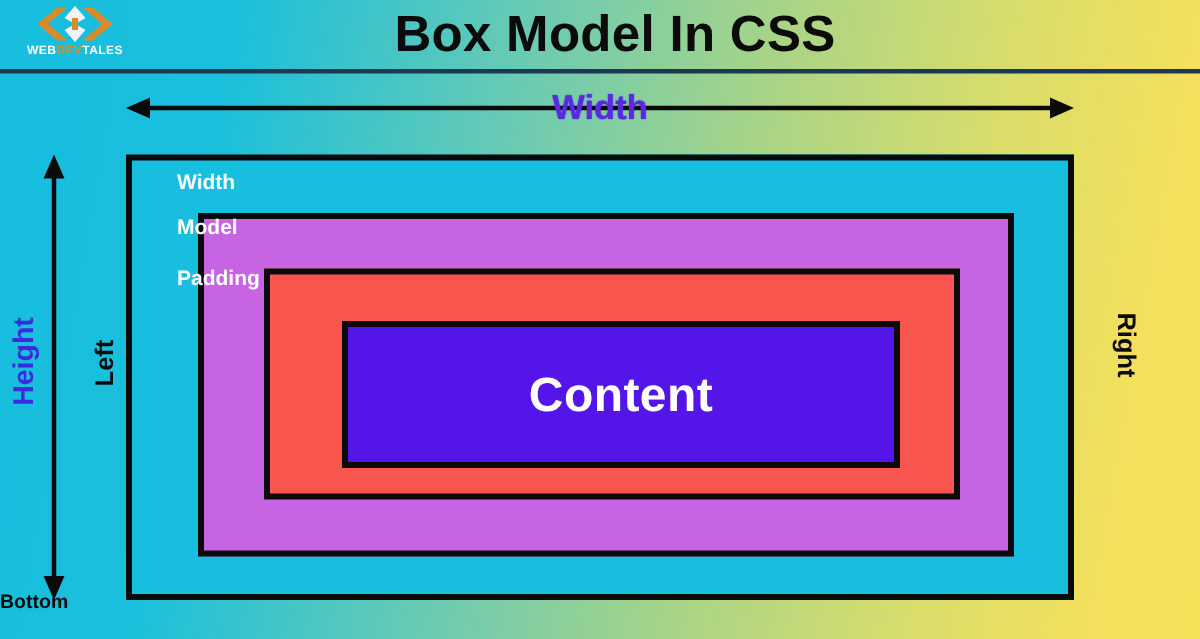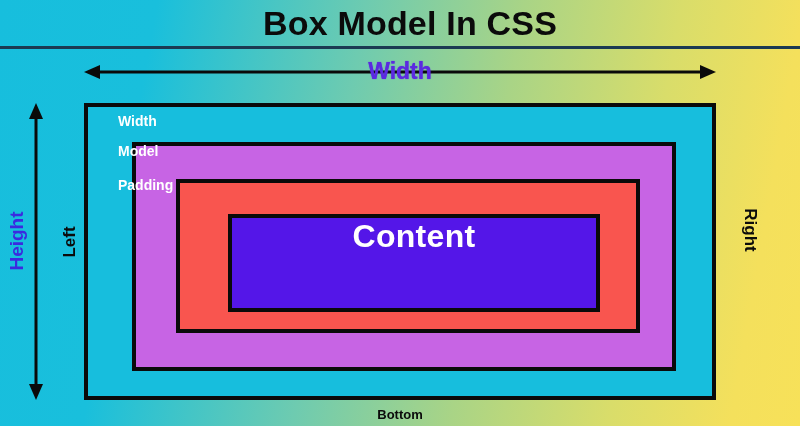--- a/index.html
+++ b/index.html
@@ -71,42 +71,42 @@
     position: absolute; left: 24px; top: 232px; width: 92px;
     text-align: center; font-size: 17px; font-weight: bold; color: #0b0b0b;
     transform: rotate(-90deg); transform-origin: center center;
   }
   #right-label {
     position: absolute; left: 704px; top: 220px; width: 92px;
     text-align: center; font-size: 17px; font-weight: bold; color: #0b0b0b;
     transform: rotate(90deg); transform-origin: center center;
   }
   #bottom-label {
-    position: absolute; left: 0; top: 407px; width: 800px;
-    text-align: center; font-size: 13px; font-weight: bold; color: #0b0b0b;
+    position: absolute; left: 0; top: 393px; width: 800px;
+    font-size: 13px; font-weight: bold; color: #0b0b0b;
   }
 
   
   .box { position: absolute; border: 4px solid #0a0a0a; }
   #margin-box {
     left: 84px; top: 103px; width: 632px; height: 297px;
     background: #17bedd;
   }
   #border-box {
     left: 44px; top: 35px; width: 544px; height: 229px;
     background: #c764e4;
   }
   #padding-box {
     left: 40px; top: 33px; width: 464px; height: 154px;
     background: #f9554f;
   }
   #content-box {
     left: 48px; top: 31px; width: 372px; height: 98px;
     background: #5416e8;
-    display: flex; justify-content: center;
+    display: flex; align-items: center; justify-content: center;
   }
   #content-label {
     font-size: 32px; font-weight: bold; color: #ffffff;
     letter-spacing: 0.3px;
   }
 
   .box-tag {
     position: absolute; font-size: 14px; font-weight: bold;
     color: #ffffff; white-space: nowrap;
   }
@@ -116,20 +116,30 @@
 </style>
 </head>
 <body>
 
 <div id="canvas">
 
   <div id="header-band">
     <div id="page-title">Box Model In CSS</div>
     <div id="header-rule"></div>
 
+    <div id="logo">
+      <svg id="logo-mark" viewBox="0 0 56 26">
+        <path d="M16 2 L3 13 L16 24 L23 24 L10 13 L23 2 Z" fill="#d98a2b"></path>
+        <path d="M40 2 L53 13 L40 24 L33 24 L46 13 L33 2 Z" fill="#d98a2b"></path>
+        <path d="M28 1 L35 9 L28 13 L21 9 Z" fill="#f2f2f2"></path>
+        <path d="M28 25 L21 17 L28 13 L35 17 Z" fill="#f2f2f2"></path>
+        <path d="M26 9 L30 9 L30 17 L26 17 Z" fill="#d98a2b"></path>
+      </svg>
+      <div id="logo-text"><span>WEB</span><span class="accent">DEV</span><span>TALES</span></div>
+    </div>
   </div>
 
   <svg id="width-arrow" viewBox="0 0 632 18">
     <line x1="12" y1="9" x2="620" y2="9" stroke="#0a0a0a" stroke-width="3"></line>
     <polygon points="0,9 16,2 16,16" fill="#0a0a0a"></polygon>
     <polygon points="632,9 616,2 616,16" fill="#0a0a0a"></polygon>
   </svg>
   <div id="width-label">Width</div>
 
   <svg id="height-arrow" viewBox="0 0 18 297">

